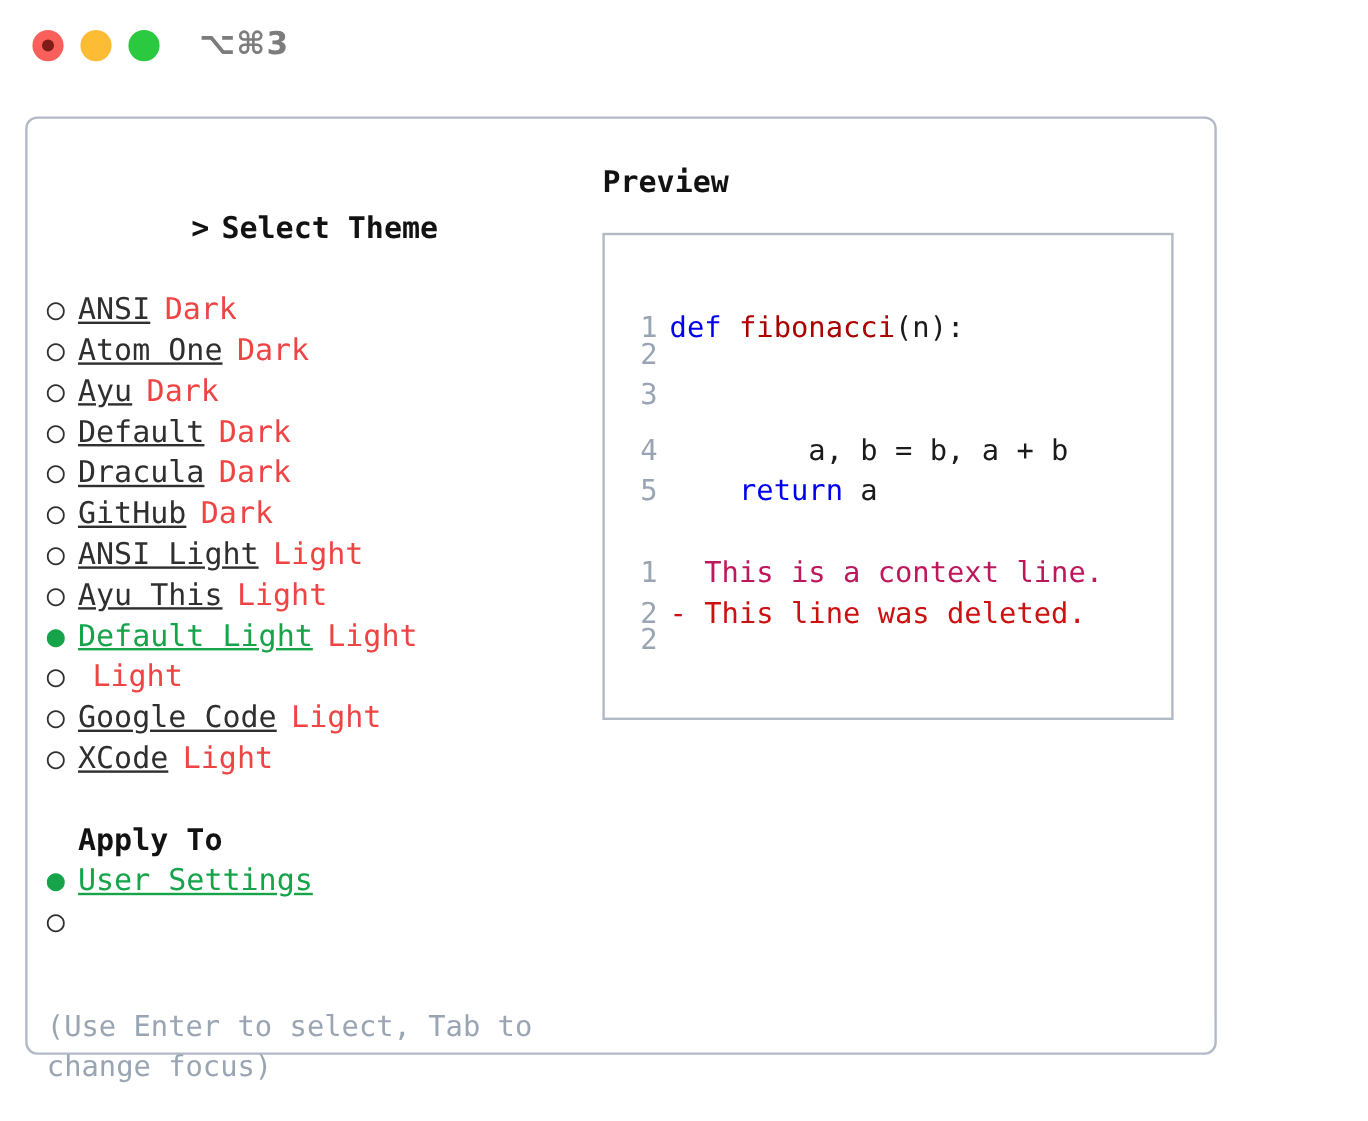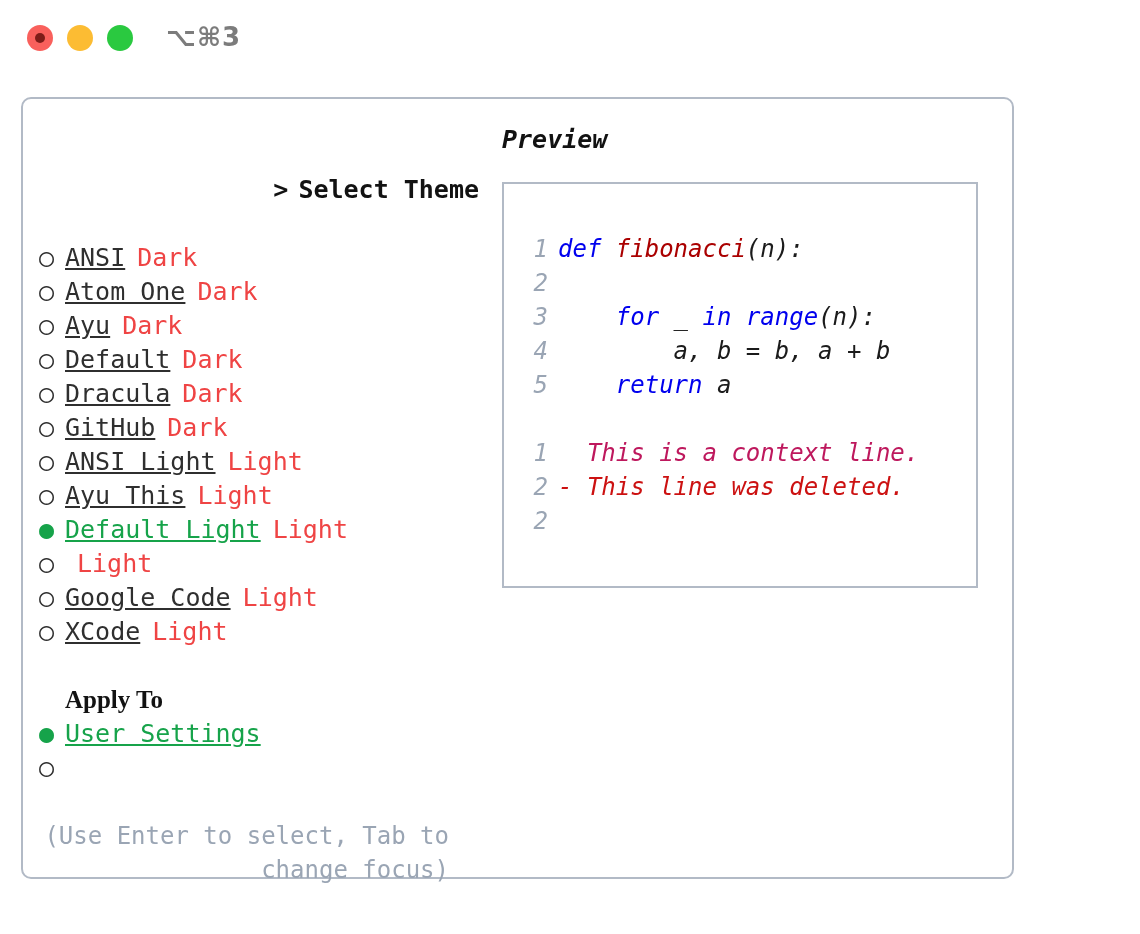--- a/index.html
+++ b/index.html
@@ -87,32 +87,30 @@
   
   .left-col {
     position: absolute;
     left: 16px;
     top: 40px;
     width: 440px;
   }
   .right-col {
     position: absolute;
     left: 479px;
-    top: 24px;
+    top: 36px;
     width: 500px;
-    font-style: italic;
   }
 
   .section-title {
     font-size: 25px;
     font-weight: bold;
     color: #121212;
     line-height: 34px;
     white-space: pre;
-    text-align: right;
   }
   .section-title .caret { margin-right: 10px; }
 
   .opt-row {
     display: flex;
     align-items: baseline;
     line-height: 34px;
     height: 34px;
     font-size: 25px;
     color: #2f2f2f;
@@ -138,32 +136,30 @@
 
   .subhead {
     display: flex;
     align-items: flex-end;
     line-height: 34px;
     height: 34px;
     font-size: 25px;
     font-weight: bold;
     color: #121212;
     white-space: pre;
-    font-family: Liberation Serif, serif;
   }
   .subhead .marker { color: transparent; }
 
   .hint {
-    margin-top: 34px;
+    margin-top: 53px;
     font-size: 24px;
     line-height: 34px;
     color: #9aa5b4;
     width: 410px;
     white-space: pre-wrap;
-    text-align: right;
   }
 
   
   .preview-title {
     font-size: 25px;
     font-weight: bold;
     color: #121212;
     line-height: 34px;
     white-space: pre;
   }
@@ -187,20 +183,21 @@
   .ln {
     flex: 0 0 44px;
     width: 44px;
     text-align: right;
     color: #9aa5b4;
     padding-right: 0;
   }
   .code-text {
     padding-left: 10px;
     color: #1b1b1b;
+    margin-top: 12px;
   }
   .blank-line { height: 34px; }
 
   .tok-kw   { color: #0000ee; }
   .tok-fn   { color: #aa0000; }
   .tok-plain{ color: #1b1b1b; }
   .tok-ctx  { color: #be185d; }
   .tok-del  { color: #cc1111; }
   .tok-add  { color: #13c413; }
 </style>
@@ -255,21 +252,21 @@
       <div class="hint">(Use Enter to select, Tab to change focus)</div>
     </div>
 
     <div class="right-col">
       <div class="preview-title">Preview</div>
 
       <div class="code-box">
         <div id="code-lines">
             <div class="code-line"><span class="ln">1</span><span class="code-text"><span class="tok-kw">def </span><span class="tok-fn">fibonacci</span><span class="tok-plain">(n):</span></span></div>
             <div class="code-line"><span class="ln">2</span></div>
-            <div class="code-line"><span class="ln">3</span><span class="code-text"><span class="tok-plain">    </span><span class="tok-kw">for</span><span class="tok-plain"> _ </span><span class="tok-kw">in</span><span class="tok-plain"> </span><span class="tok-kw">range</span><span class="tok-plain">(n):</span></span></div>
+            <div class="code-line"><span class="ln">3</span></div>
             <div class="code-line"><span class="ln">4</span><span class="code-text"><span class="tok-plain">        a, b = b, a + b</span></span></div>
             <div class="code-line"><span class="ln">5</span><span class="code-text"><span class="tok-plain">    </span><span class="tok-kw">return</span><span class="tok-plain"> a</span></span></div>
           </div>
         <div class="blank-line"></div>
         <div id="diff-lines">
             <div class="code-line"><span class="ln">1</span><span class="code-text"><span class="tok-ctx">  This is a context line.</span></span></div>
             <div class="code-line"><span class="ln">2</span><span class="code-text"><span class="tok-del">- This line was deleted.</span></span></div>
             <div class="code-line"><span class="ln">2</span></div>
           </div>
       </div>

